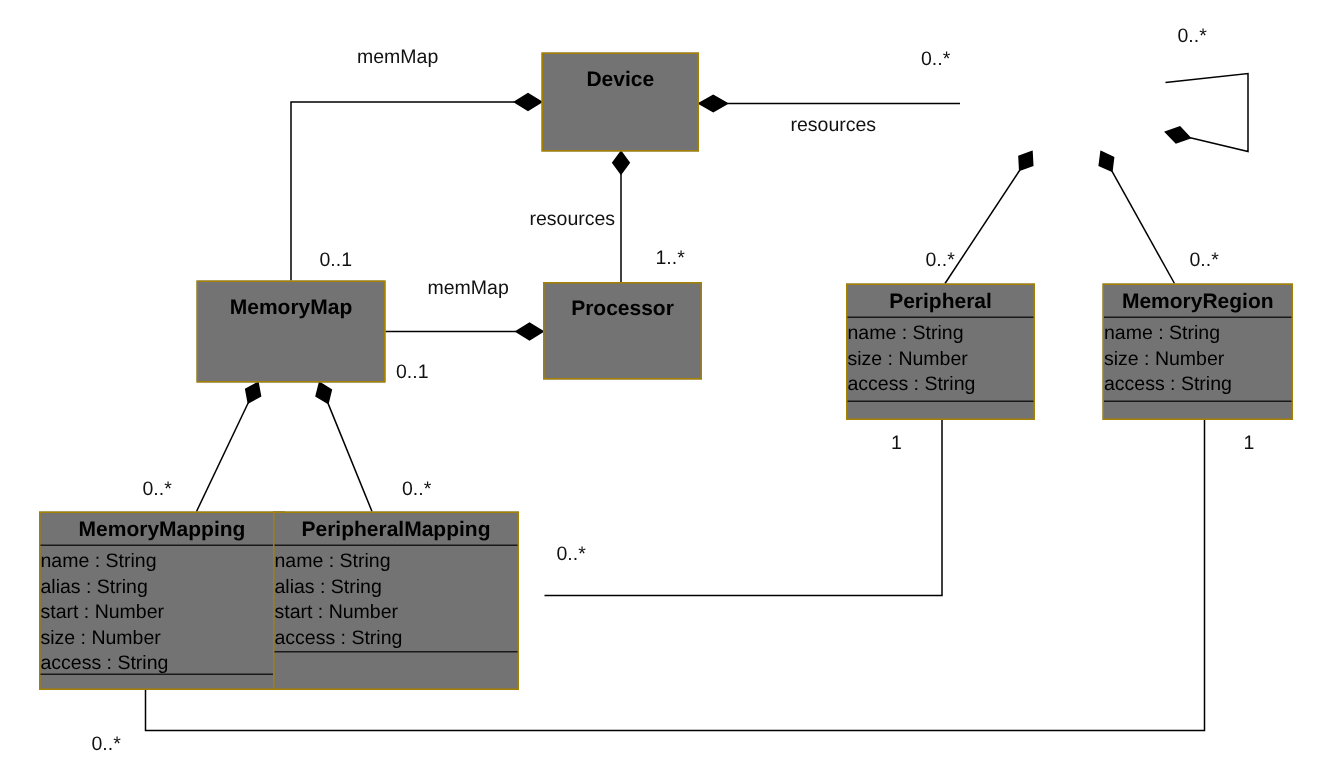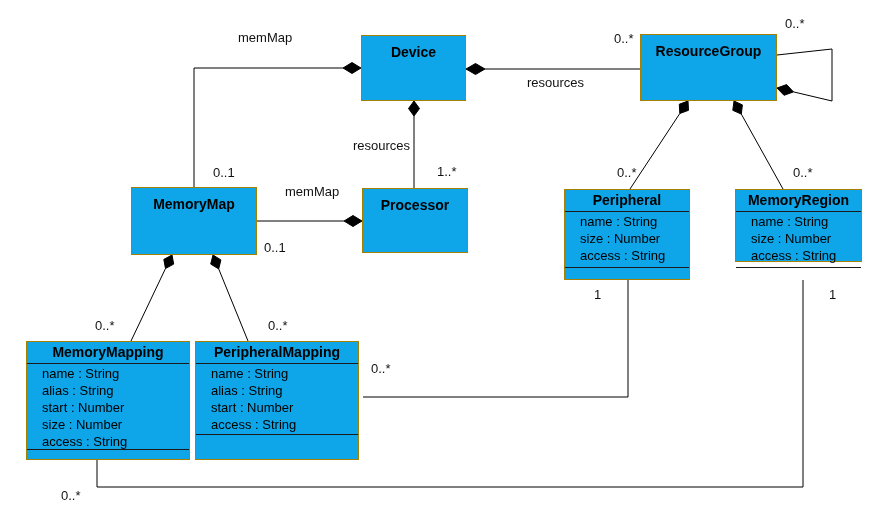--- a/index.html
+++ b/index.html
@@ -3,34 +3,34 @@
 <meta charset="utf-8">
 <style>
   html,body{margin:0;padding:0;background:#ffffff;}
   .canvas{
     position:relative;width:888px;height:521px;background:#ffffff;
     font-family:"Liberation Sans","DejaVu Sans",sans-serif;color:#000;overflow:hidden;
   }
   svg.wires{position:absolute;left:0;top:0;width:888px;height:521px;}
   .cls{
     position:absolute;box-sizing:border-box;
-    background:#0ea5e9;border:1px solid #A68100;color:#000;
+    background:#737373;border:1px solid #A68100;color:#000;
   }
   .cls-title{
     font-weight:bold;font-size:14px;text-align:center;white-space:nowrap;
   }
   .simple .cls-title{padding-top:8px;}
   .detailed{display:flex;flex-direction:column;}
   .detailed .cls-title{
     box-sizing:border-box;height:22px;line-height:21px;
     border-bottom:1px solid #1a1a1a;flex:none;
   }
   .cls-attrs{
     box-sizing:border-box;flex:none;font-size:13px;
-    padding:1px 0 0 15px;overflow:hidden;
+    padding:1px 0 0 0;overflow:hidden;
   }
   .cls-attrs .attr{line-height:17px;white-space:nowrap;}
   .cls-ops{border-top:1px solid #1a1a1a;flex:1;}
   .elabel{
     position:absolute;font-size:13px;line-height:14px;white-space:nowrap;color:#111;
   }
 </style>
 </head>
 <body>
 
@@ -89,43 +89,40 @@
 
     <g>
       <path d="M803,280 L803,487 L97,487 L97,460"></path>
     </g>
   </svg>
 
   <div class="cls simple" style="left:361px;top:35px;width:105px;height:66px">
     <div class="cls-title">Device</div>
   </div>
 
-  <div class="cls simple" style="left:640px;top:34px;width:137px;height:67px">
-    <div class="cls-title">ResourceGroup</div>
-  </div>
 
   <div class="cls simple" style="left:131px;top:187px;width:126px;height:68px">
     <div class="cls-title">MemoryMap</div>
   </div>
 
   <div class="cls simple" style="left:362px;top:188px;width:106px;height:65px">
     <div class="cls-title">Processor</div>
   </div>
 
   <div class="cls detailed" style="left:564px;top:189px;width:126px;height:91px">
     <div class="cls-title">Peripheral</div>
     <div class="cls-attrs" style="height:55px">
       <div class="attr">name : String</div>
       <div class="attr">size : Number</div>
       <div class="attr">access : String</div>
     </div>
     <div class="cls-ops"></div>
   </div>
 
-  <div class="cls detailed" style="left:735px;top:189px;width:127px;height:73px">
+  <div class="cls detailed" style="left:735px;top:189px;width:127px;height:91px">
     <div class="cls-title">MemoryRegion</div>
     <div class="cls-attrs" style="height:55px">
       <div class="attr">name : String</div>
       <div class="attr">size : Number</div>
       <div class="attr">access : String</div>
     </div>
     <div class="cls-ops"></div>
   </div>
 
   <div class="cls detailed" style="left:26px;top:341px;width:164px;height:119px">
@@ -133,21 +130,21 @@
     <div class="cls-attrs" style="height:85px">
       <div class="attr">name : String</div>
       <div class="attr">alias : String</div>
       <div class="attr">start : Number</div>
       <div class="attr">size : Number</div>
       <div class="attr">access : String</div>
     </div>
     <div class="cls-ops"></div>
   </div>
 
-  <div class="cls detailed" style="left:195px;top:341px;width:164px;height:119px">
+  <div class="cls detailed" style="left:182px;top:341px;width:164px;height:119px">
     <div class="cls-title">PeripheralMapping</div>
     <div class="cls-attrs" style="height:70px">
       <div class="attr">name : String</div>
       <div class="attr">alias : String</div>
       <div class="attr">start : Number</div>
       <div class="attr">access : String</div>
     </div>
     <div class="cls-ops"></div>
   </div>
 

